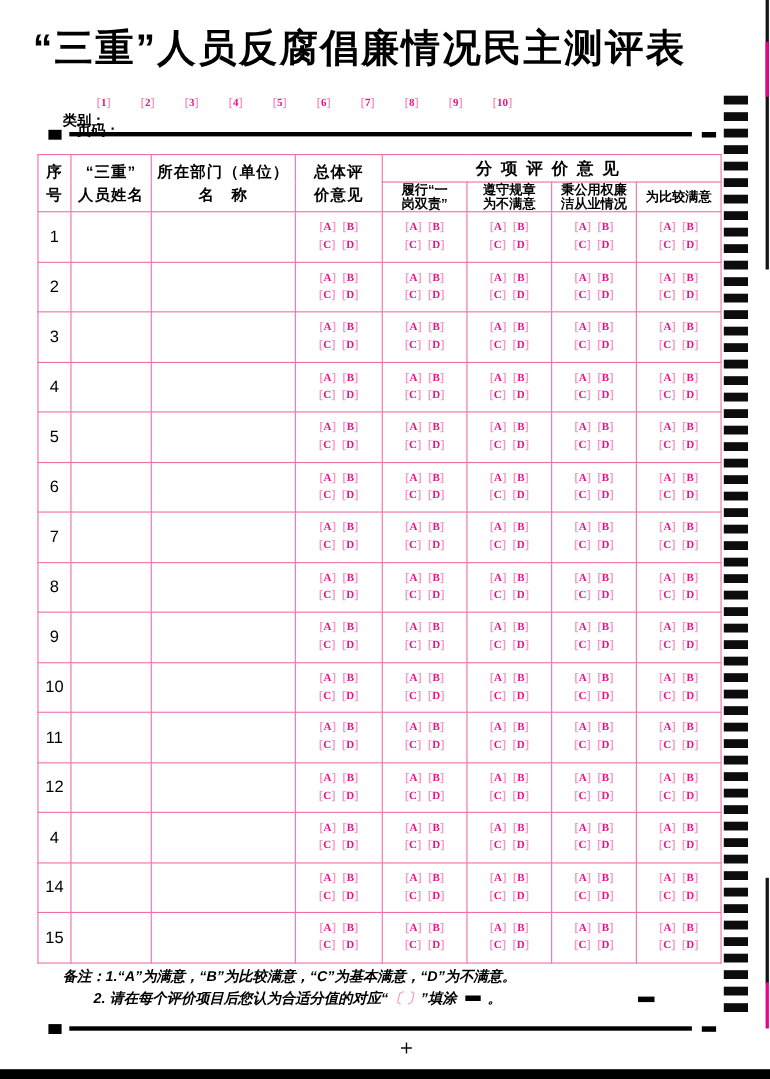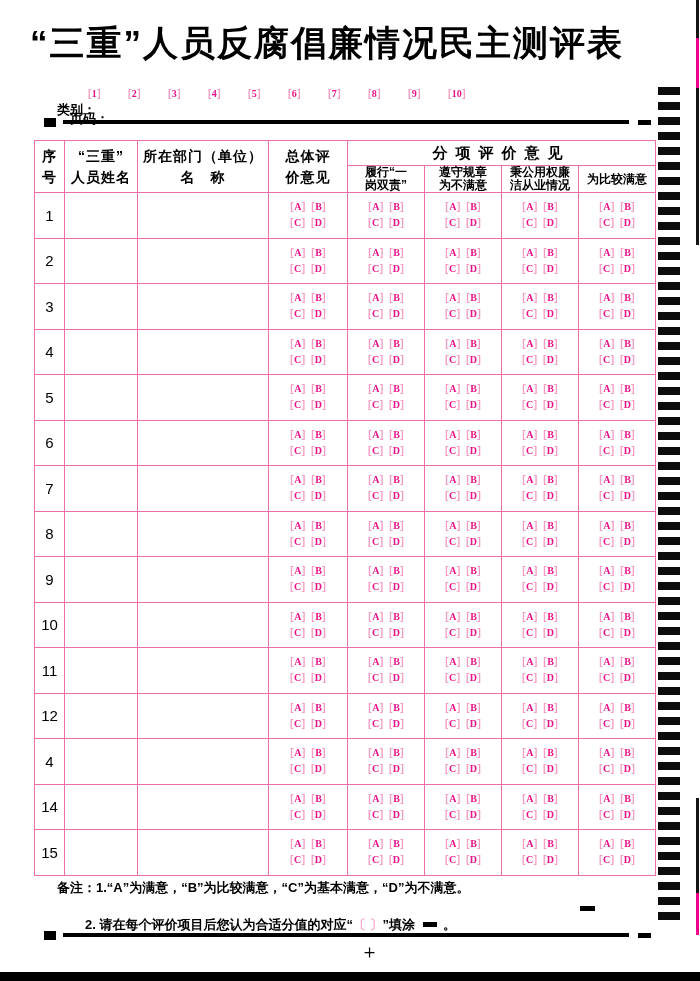--- a/index.html
+++ b/index.html
@@ -58,22 +58,22 @@
   tbody tr{height:45.53px;}
   td.seq{font-size:15px;color:var(--ink);text-align:center;vertical-align:middle;font-weight:normal;}
   td.eval-cell{vertical-align:top;}
   .cellwrap{height:100%;box-sizing:border-box;display:flex;flex-direction:column;
             justify-content:space-between;padding:4px 0 7px 0;}
   .pair{text-align:center;line-height:1;}
   .pair .bb{margin:0 3px;}
 
   
   .notes{position:absolute;left:57px;top:878px;color:var(--ink);font-weight:bold;font-size:13px;}
-  .note-line{white-space:nowrap;line-height:20px;}
-  .note-line2{margin-left:28px;margin-top:17px;}
+  .note-line{white-space:nowrap;line-height:20px;font-style:italic;}
+  .note-line2{margin-left:28px;margin-top:0;}
   .note-bracket{color:var(--bubble-bracket);font-weight:bold;}
   .fill-dash{display:inline-block;width:14px;height:5px;background:var(--ink);
              vertical-align:middle;margin:0 6px 2px 8px;}
   .stray-dash{position:absolute;left:580px;top:906px;width:15px;height:5px;background:var(--ink);}
 
   
   .footer-text{position:absolute;left:124px;top:944px;font-size:14px;color:#5a5a5a;
                font-family:"Liberation Serif",serif;letter-spacing:1px;white-space:nowrap;}
   .plus-mark{position:absolute;left:360px;top:939px;font-size:19px;color:var(--ink);}
   .bottom-band{position:absolute;left:0;top:972px;width:700px;height:9px;background:var(--ink);}

